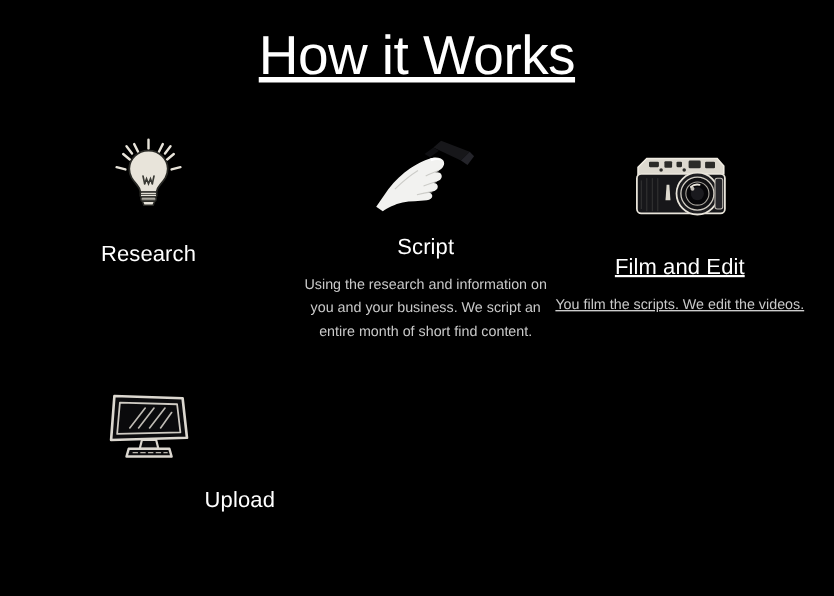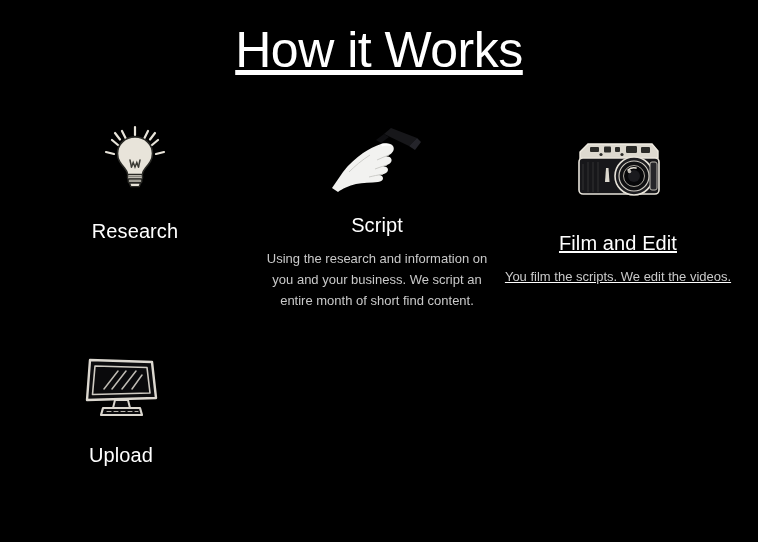--- a/index.html
+++ b/index.html
@@ -69,44 +69,45 @@
     top: 118px;
     width: 230px;
     text-align: center;
   }
   #step-research .step-icon { width: 80px; height: 80px; }
   #step-research .step-title { font-size: 20px; margin-top: 22px; }
   #step-research .step-desc  { margin-top: 12px; width: 205px; }
 
   
   #step-script {
-    left: 262px;
+    left: 272px;
     top: 120px;
     width: 230px;
   }
   #step-script .step-icon { width: 96px; height: 76px; }
   #step-script .step-title { font-size: 20px; margin-top: 18px; }
   #step-script .step-desc  { margin-top: 12px; width: 230px; }
 
   
   #step-film {
     left: 503px;
     top: 136px;
     width: 230px;
     text-decoration: underline;
   }
   #step-film .step-icon { width: 96px; height: 72px; }
   #step-film .step-title { font-size: 20px; margin-top: 24px; }
   #step-film .step-desc  { margin-top: 12px; width: 240px; margin-left: -5px; }
 
   
   #step-upload {
-    left: 6px;
+    left: 20px;
     top: 356px;
     width: 230px;
+    text-align: right;
   }
   #step-upload .step-icon { width: 86px; height: 64px; }
   #step-upload .step-title { font-size: 20px; margin-top: 24px; }
   #step-upload .step-desc  { margin-top: 12px; width: 240px; margin-left: -5px; }
 </style>
 </head>
 <body>
 
 <div class="page">
 

